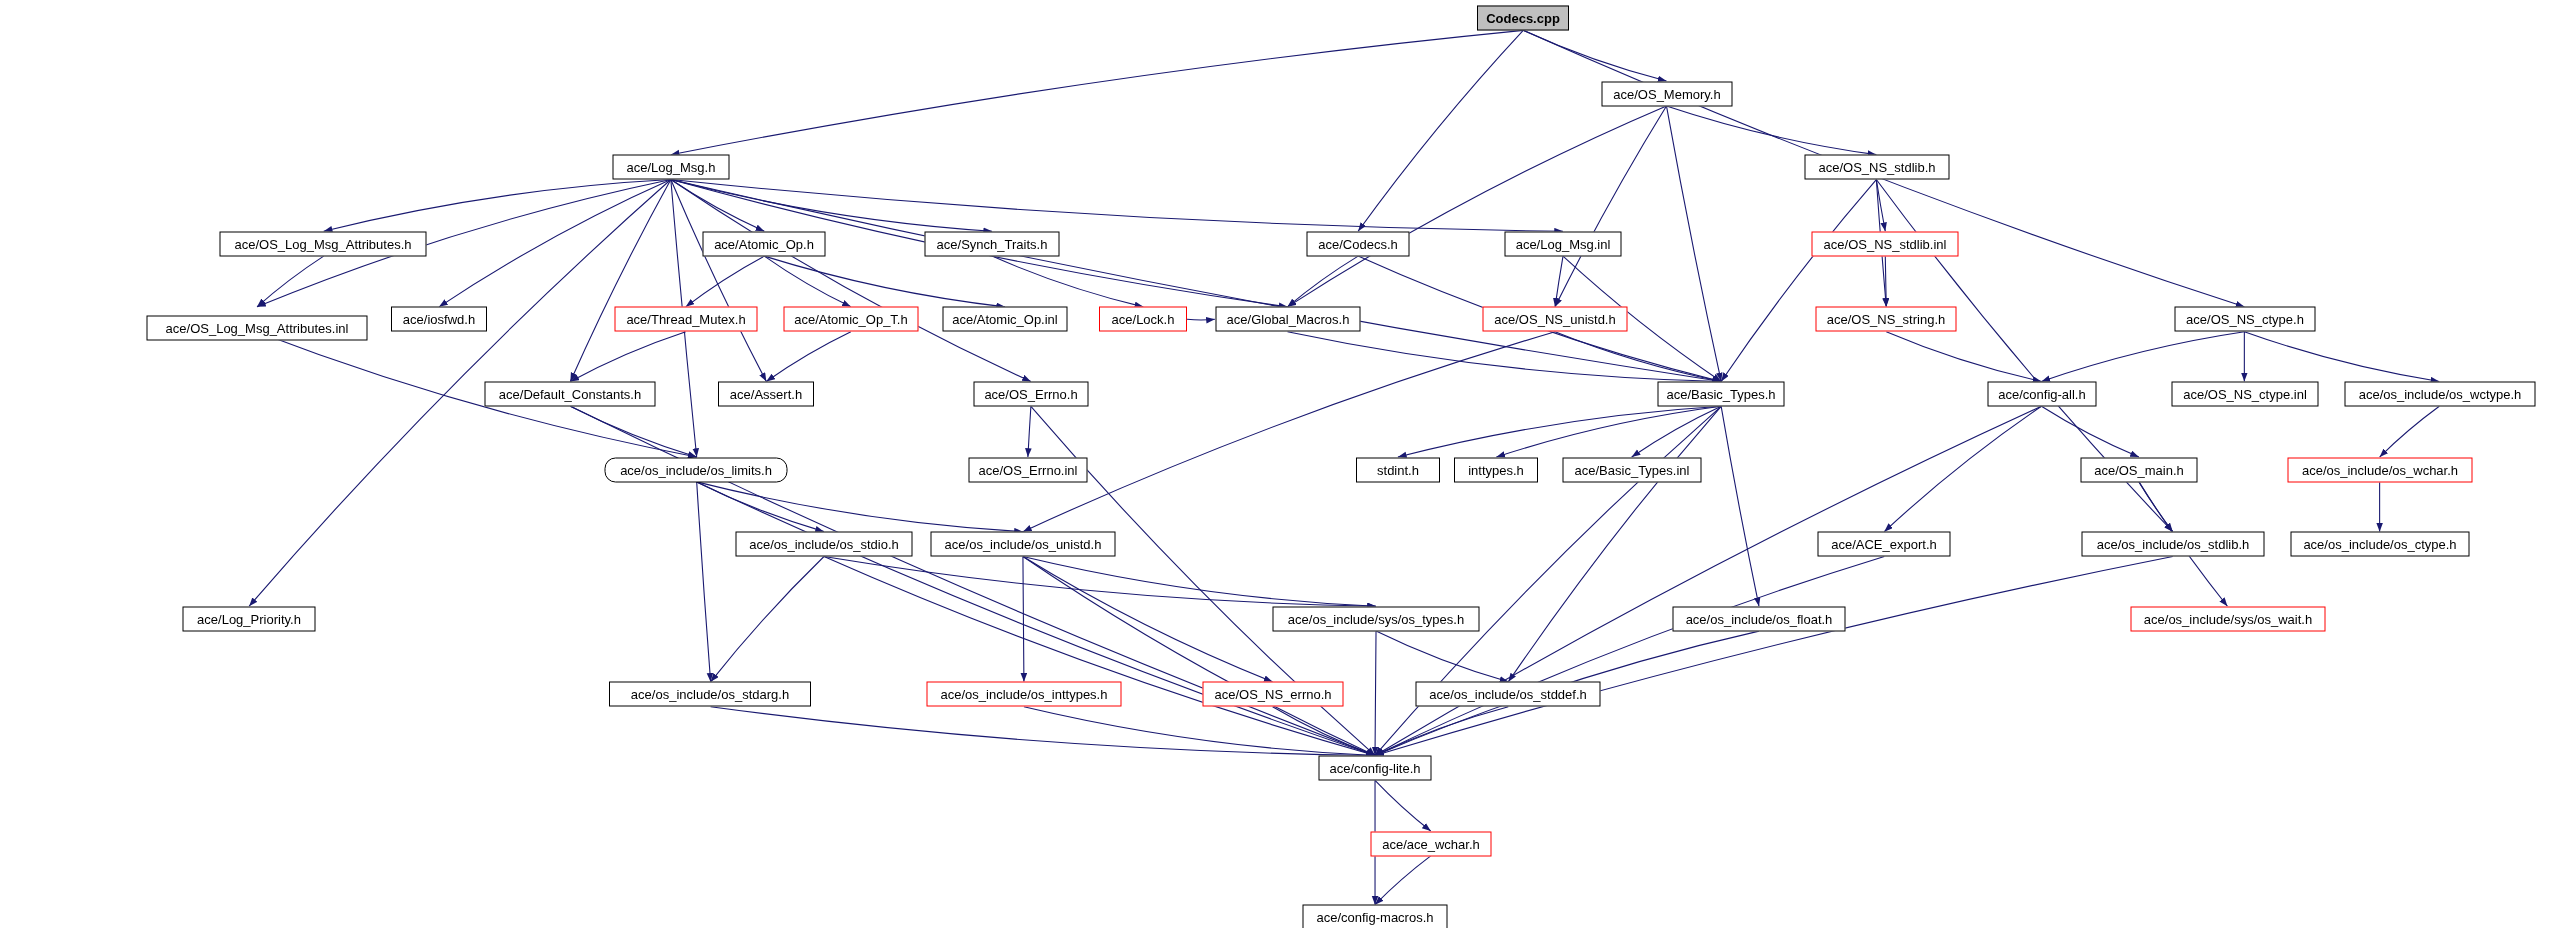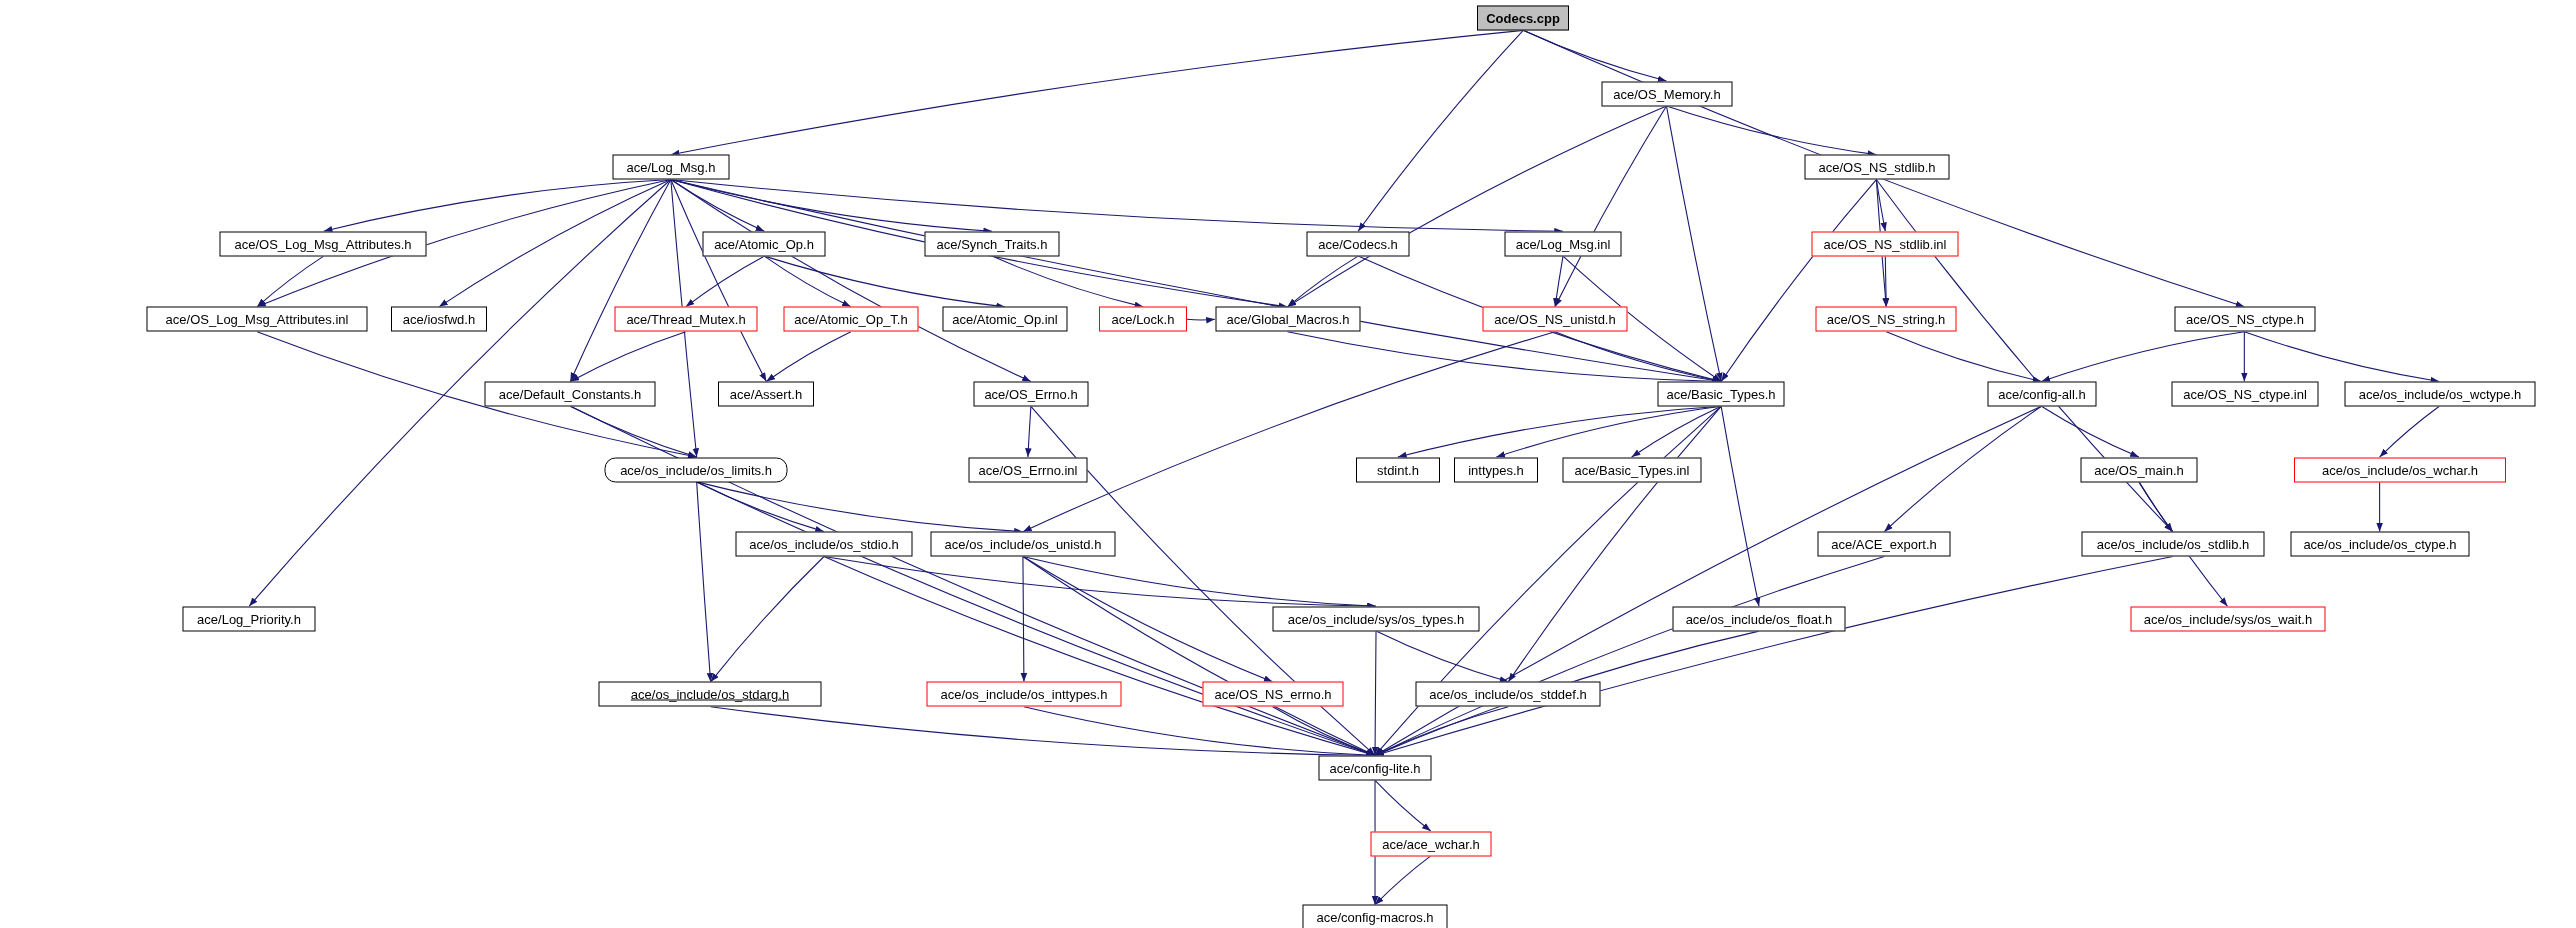--- a/index.html
+++ b/index.html
@@ -170,21 +170,21 @@
       </div>
       <div class="node" style="left: 1358px; top: 244px; width: 103px;">
         <span>ace/Codecs.h</span>
       </div>
       <div class="node" style="left: 1563px; top: 244px; width: 117px;">
         <span>ace/Log_Msg.inl</span>
       </div>
       <div class="node red" style="left: 1885px; top: 244px; width: 147px;">
         <span>ace/OS_NS_stdlib.inl</span>
       </div>
-      <div class="node" style="left: 257px; top: 319px; width: 221px;">
+      <div class="node" style="left: 257px; top: 328px; width: 221px;">
         <span>ace/OS_Log_Msg_Attributes.inl</span>
       </div>
       <div class="node" style="left: 439px; top: 319px; width: 96px;">
         <span>ace/iosfwd.h</span>
       </div>
       <div class="node red" style="left: 686px; top: 319px; width: 143px;">
         <span>ace/Thread_Mutex.h</span>
       </div>
       <div class="node red" style="left: 851px; top: 319px; width: 135px;">
         <span>ace/Atomic_Op_T.h</span>
@@ -239,21 +239,21 @@
       </div>
       <div class="node" style="left: 1496px; top: 470px; width: 84px;">
         <span>inttypes.h</span>
       </div>
       <div class="node" style="left: 1632px; top: 470px; width: 139px;">
         <span>ace/Basic_Types.inl</span>
       </div>
       <div class="node" style="left: 2139px; top: 470px; width: 117px;">
         <span>ace/OS_main.h</span>
       </div>
-      <div class="node red" style="left: 2380px; top: 470px; width: 212px; margin-left: 20px;">
+      <div class="node red" style="left: 2380px; top: 470px; width: 185px;">
         <span>ace/os_include/os_wchar.h</span>
       </div>
       <div class="node" style="left: 824px; top: 544px; width: 177px;">
         <span>ace/os_include/os_stdio.h</span>
       </div>
       <div class="node" style="left: 1023px; top: 544px; width: 185px;">
         <span>ace/os_include/os_unistd.h</span>
       </div>
       <div class="node" style="left: 1884px; top: 544px; width: 133px;">
         <span>ace/ACE_export.h</span>
@@ -269,21 +269,21 @@
       </div>
       <div class="node" style="left: 1376px; top: 619px; width: 207px;">
         <span>ace/os_include/sys/os_types.h</span>
       </div>
       <div class="node" style="left: 1759px; top: 619px; width: 173px;">
         <span>ace/os_include/os_float.h</span>
       </div>
       <div class="node red" style="left: 2228px; top: 619px; width: 195px;">
         <span>ace/os_include/sys/os_wait.h</span>
       </div>
-      <div class="node" style="left: 710px; top: 694px; width: 223px; text-decoration: underline;">
+      <div class="node" style="left: 710px; top: 694px; width: 202px;">
         <span>ace/os_include/os_stdarg.h</span>
       </div>
       <div class="node red" style="left: 1024px; top: 694px; width: 195px;">
         <span>ace/os_include/os_inttypes.h</span>
       </div>
       <div class="node red" style="left: 1273px; top: 694px; width: 141px;">
         <span>ace/OS_NS_errno.h</span>
       </div>
       <div class="node" style="left: 1508px; top: 694px; width: 185px;">
         <span>ace/os_include/os_stddef.h</span>

